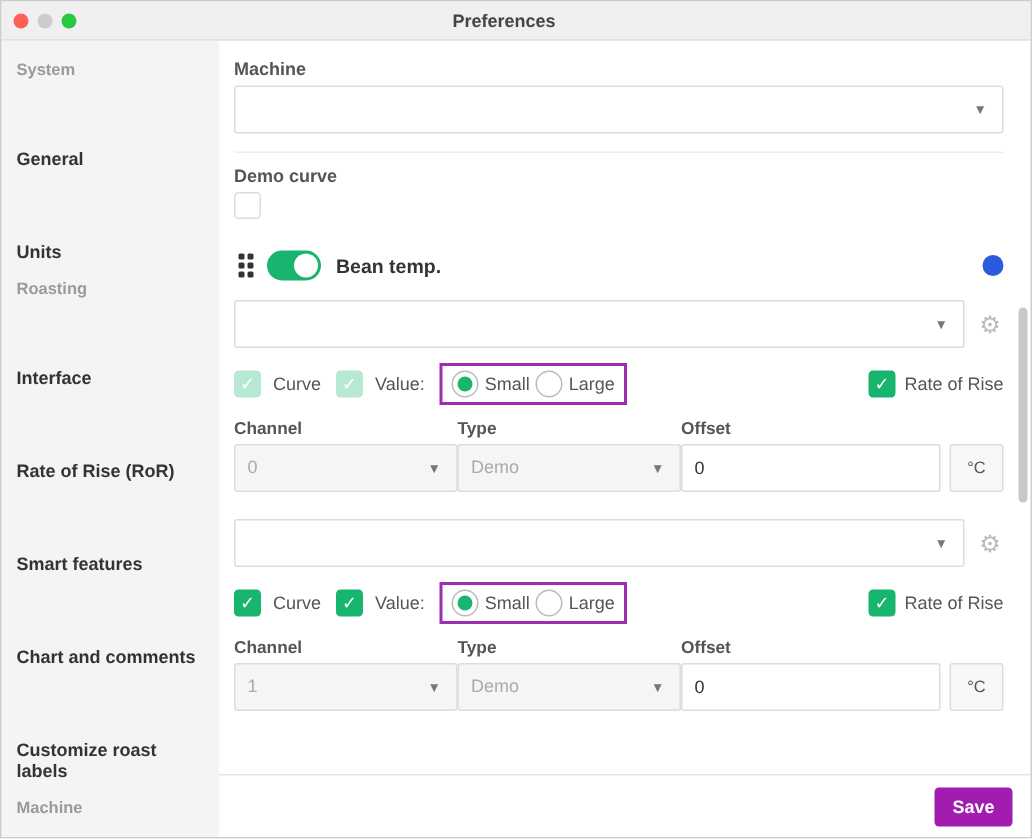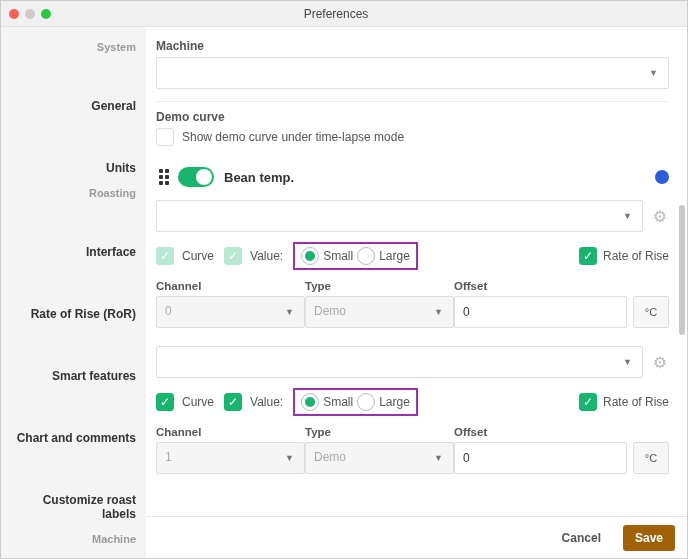--- a/index.html
+++ b/index.html
@@ -2,23 +2,23 @@
 <html><head>
 <meta charset="utf-8">
 <style>
   * { box-sizing: border-box; margin: 0; padding: 0; }
   html, body { width: 688px; height: 559px; font-family: -apple-system, Helvetica, Arial, sans-serif; background: #fdfdfd; }
   .window { width: 688px; height: 559px; border: 1px solid #ccc; display: flex; flex-direction: column; background: #f4f4f4; }
   .titlebar { height: 26px; display: flex; align-items: center; position: relative; border-bottom: 1px solid #e0e0e0; background: #f0f0f0; }
   .traffic { display: flex; gap: 6px; margin-left: 8px; }
   .tlight { width: 10px; height: 10px; border-radius: 50%; }
   .red { background: #ff5f57; } .gray { background: #ccc; } .green { background: #28c840; }
-  .title { position: absolute; left: 0; right: 16px; text-align: center; font-size: 12px; font-weight: 400; color: #444; }
+  .title { position: absolute; left: 0; right: 16px; text-align: center; font-size: 12px; font-weight: 700; color: #444; }
   .body { flex: 1; display: flex; overflow: hidden; }
-  .sidebar { width: 145px; padding: 8px 4px; background: #f4f4f4; font-size: 12px; color: #444; text-align: right; }
+  .sidebar { width: 145px; padding: 8px 4px; background: #f4f4f4; font-size: 12px; color: #444; }
   .side-head { font-size: 11px; font-weight: 600; color: #9a9a9a; padding: 6px 6px 4px; }
   .side-item { padding: 6px 6px; border-radius: 3px; cursor: pointer; color: #333; font-weight: 700; margin-top: 36px; }
   .side-item.active { background: #eab308; color: #1a5c42; }
   .main { flex: 1; display: flex; flex-direction: column; background: #fff; }
   .content { flex: 1; overflow-y: auto; padding: 8px 18px 4px 10px; position: relative; }
   .section-label { font-size: 12px; font-weight: 700; color: #555; margin: 4px 0 4px; }
   .machine-select { width: 100%; height: 32px; border: 1px solid #ddd; border-radius: 2px; background: #fff; position: relative; }
   .caret { position: absolute; right: 10px; top: 50%; transform: translateY(-50%); font-size: 9px; color: #777; }
   .hr { border: none; border-top: 1px solid #eee; margin: 12px 0 8px; }
   .demo-row { display: flex; align-items: center; gap: 8px; margin: 4px 0 6px; }
@@ -48,21 +48,21 @@
   .triple-row { display:flex; }
   .triple-col { flex:1; }
   .triple-col .hd { font-size:11.5px; font-weight:600; color:#555; margin-bottom:4px; }
   .offset-wrap { display:flex; gap:6px; align-items:center;}
   .offset-input { flex:1; height:32px; border:1px solid #ddd; border-radius:2px; padding:0 8px; font-size:12px; color:#333; background:#fff;}
   .unit-sel { width:36px; height:32px; border:1px solid #ddd; border-radius:2px; background:#f7f7f7; font-size:11px; color:#555; display:flex;align-items:center;justify-content:center;}
   .select .caret, .machine-select .caret { pointer-events:none;}
   .footer { height: 42px; border-top:1px solid #e5e5e5; display:flex; align-items:center; justify-content:flex-end; gap:10px; padding:0 12px; background:#fff;}
   .btn { height:26px; padding:0 12px; border-radius:3px; font-size:12px; font-weight:600; border:none; cursor:pointer;}
   .btn-cancel { background:transparent; color:#555;}
-  .btn-save { background:#a16207; color:#fff;}
+  .btn-save { background:#a21caf; color:#fff;}
   .scroll-ind { position:absolute; right:2px; top:178px; width:6px; height:130px; background:#c8c8c8; border-radius:3px;}
   .arrow-annot { position:absolute; left:146px; top:272px; width:10px; height:22px; pointer-events:none;}
   .arrow-annot::before { content:''; position:absolute; left:4px; top:8px; width:2px; height:14px; background:#000;}
   .arrow-annot::after { content:''; position:absolute; left:0; top:2px; border-left:5px solid transparent; border-right:5px solid transparent; border-bottom:8px solid #000;}
   .grip-box { border:2px solid #9a2fb0; padding:0 1px;}
 </style>
 </head>
 <body>
 
 <div class="window">
@@ -96,21 +96,20 @@
         <div class="arrow-annot"></div>
 
         <div class="section-label">Machine</div>
         <div class="machine-select">
           <span class="caret">▼</span>
         </div>
         <hr class="hr">
         <div class="section-label">Demo curve</div>
         <div class="demo-row">
           <div class="chk"></div>
-          <div class="demo-text">Show demo curve under time-lapse mode</div>
         </div>
 
         <div class="card">
           <div class="card-head">
             <div class="grip">
                 <span></span>
                 <span></span>
                 <span></span>
                 <span></span>
                 <span></span>
@@ -200,18 +199,17 @@
               <div class="offset-wrap">
                 <input class="offset-input" value="0" style="">
                 <div class="unit-sel">°C</div>
               </div>
             </div>
           </div>
         </div>
 
       </div>
       <div class="footer">
-        <button class="btn btn-cancel">Cancel</button>
         <button class="btn btn-save">Save</button>
       </div>
     </div>
   </div>
 </div>
 
 </body></html>

